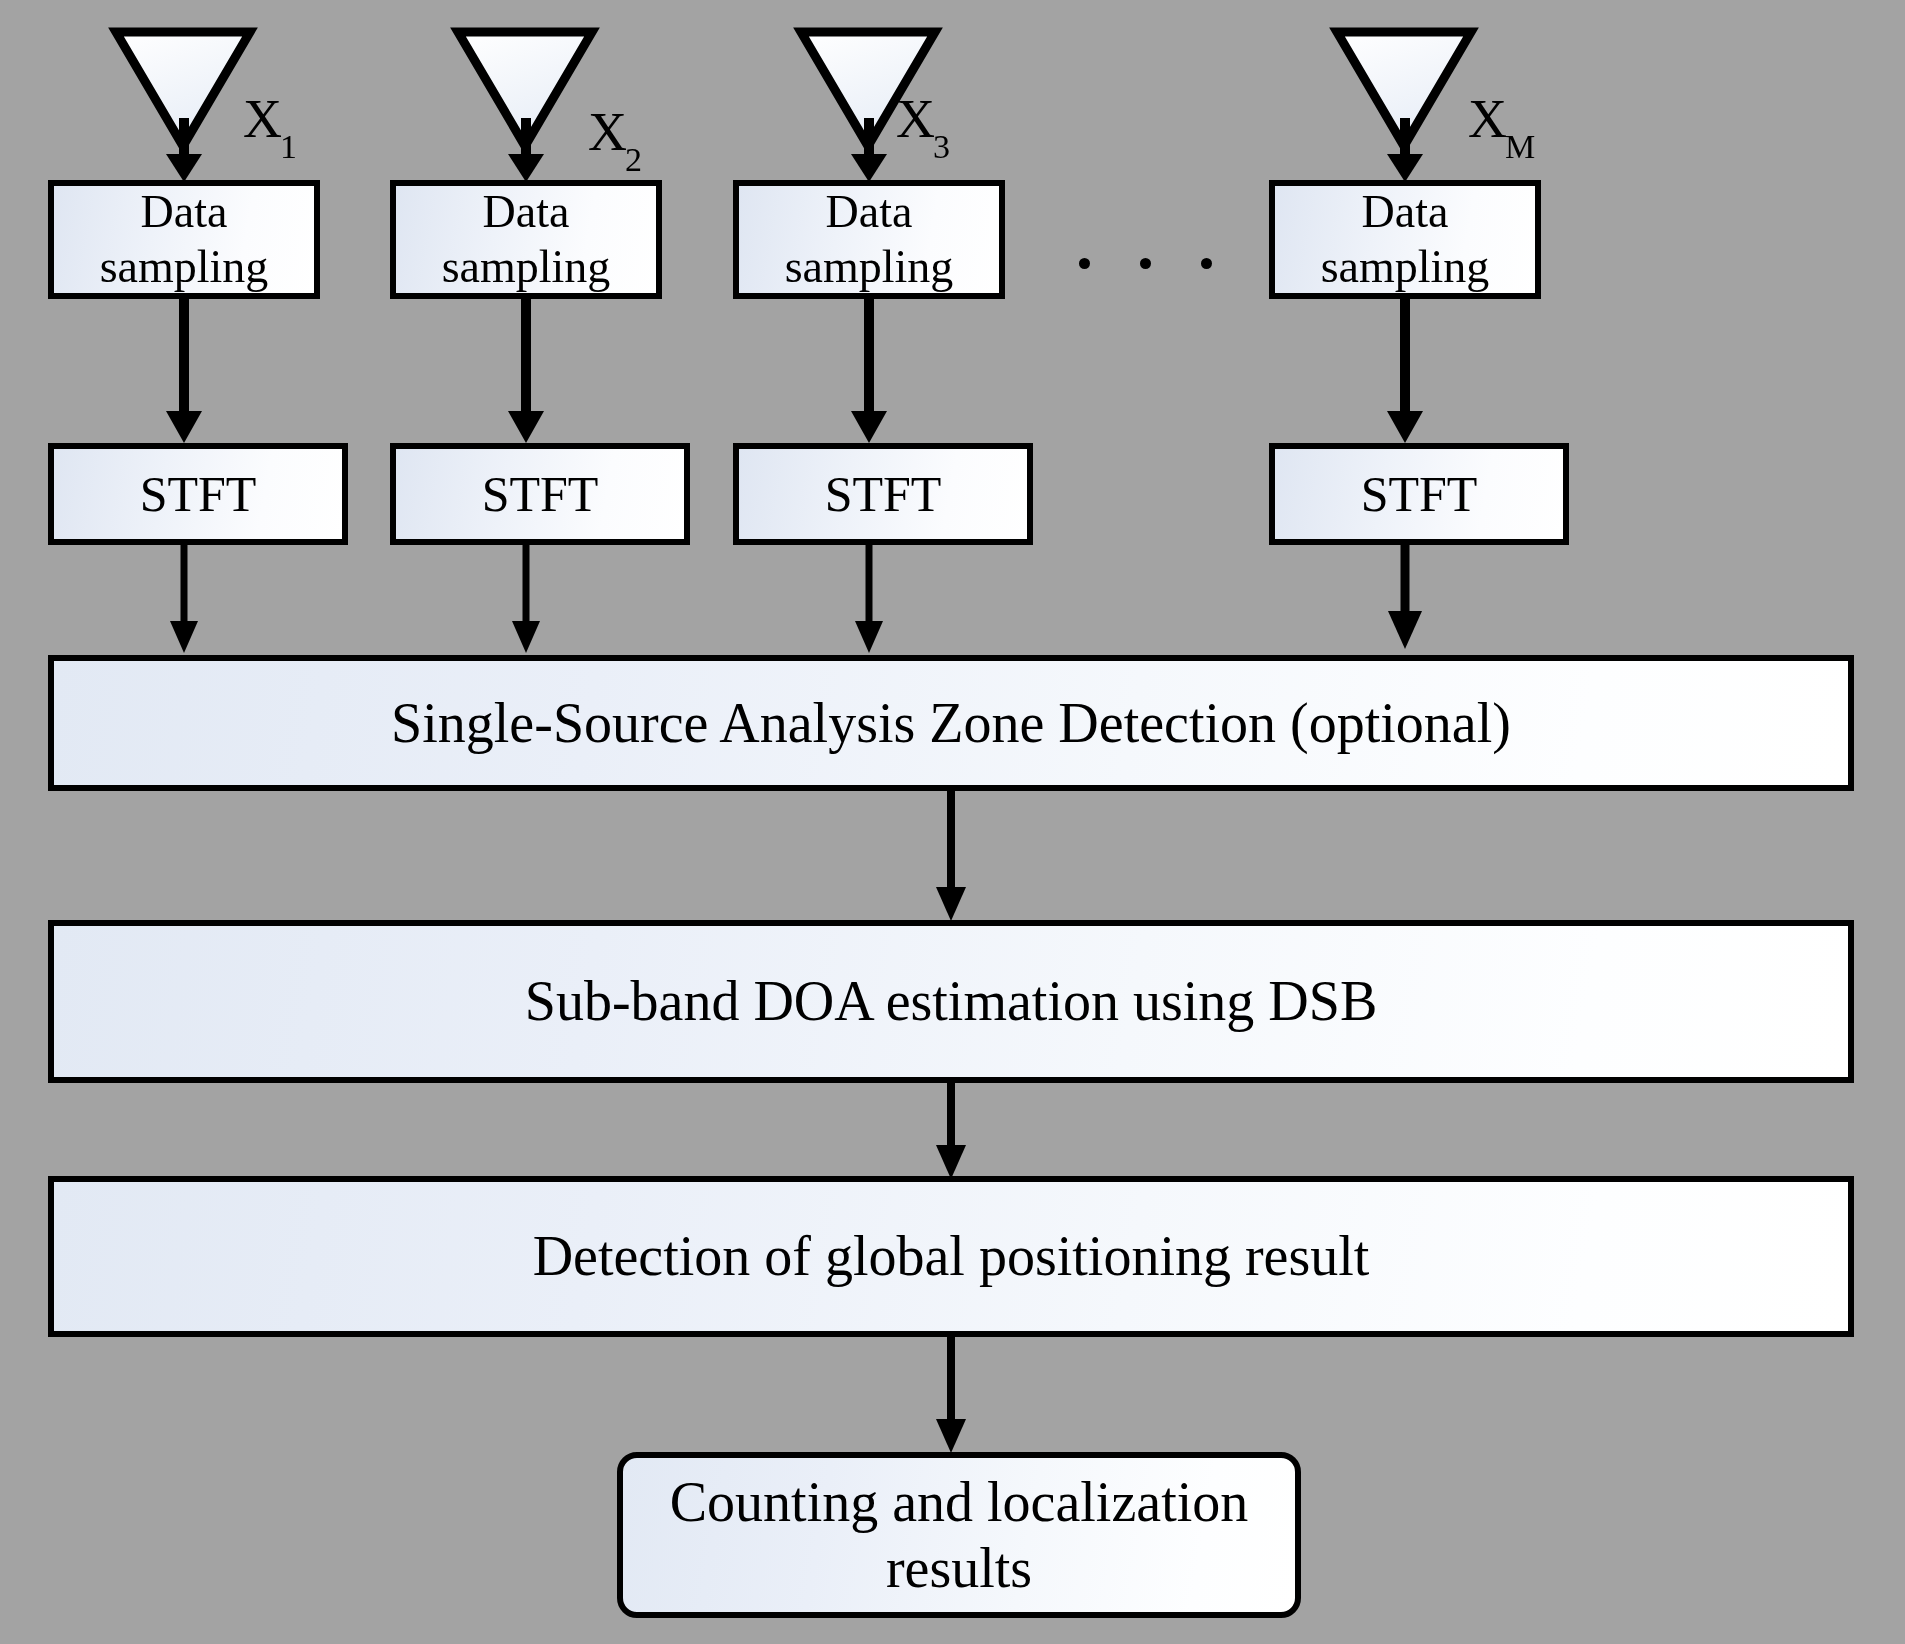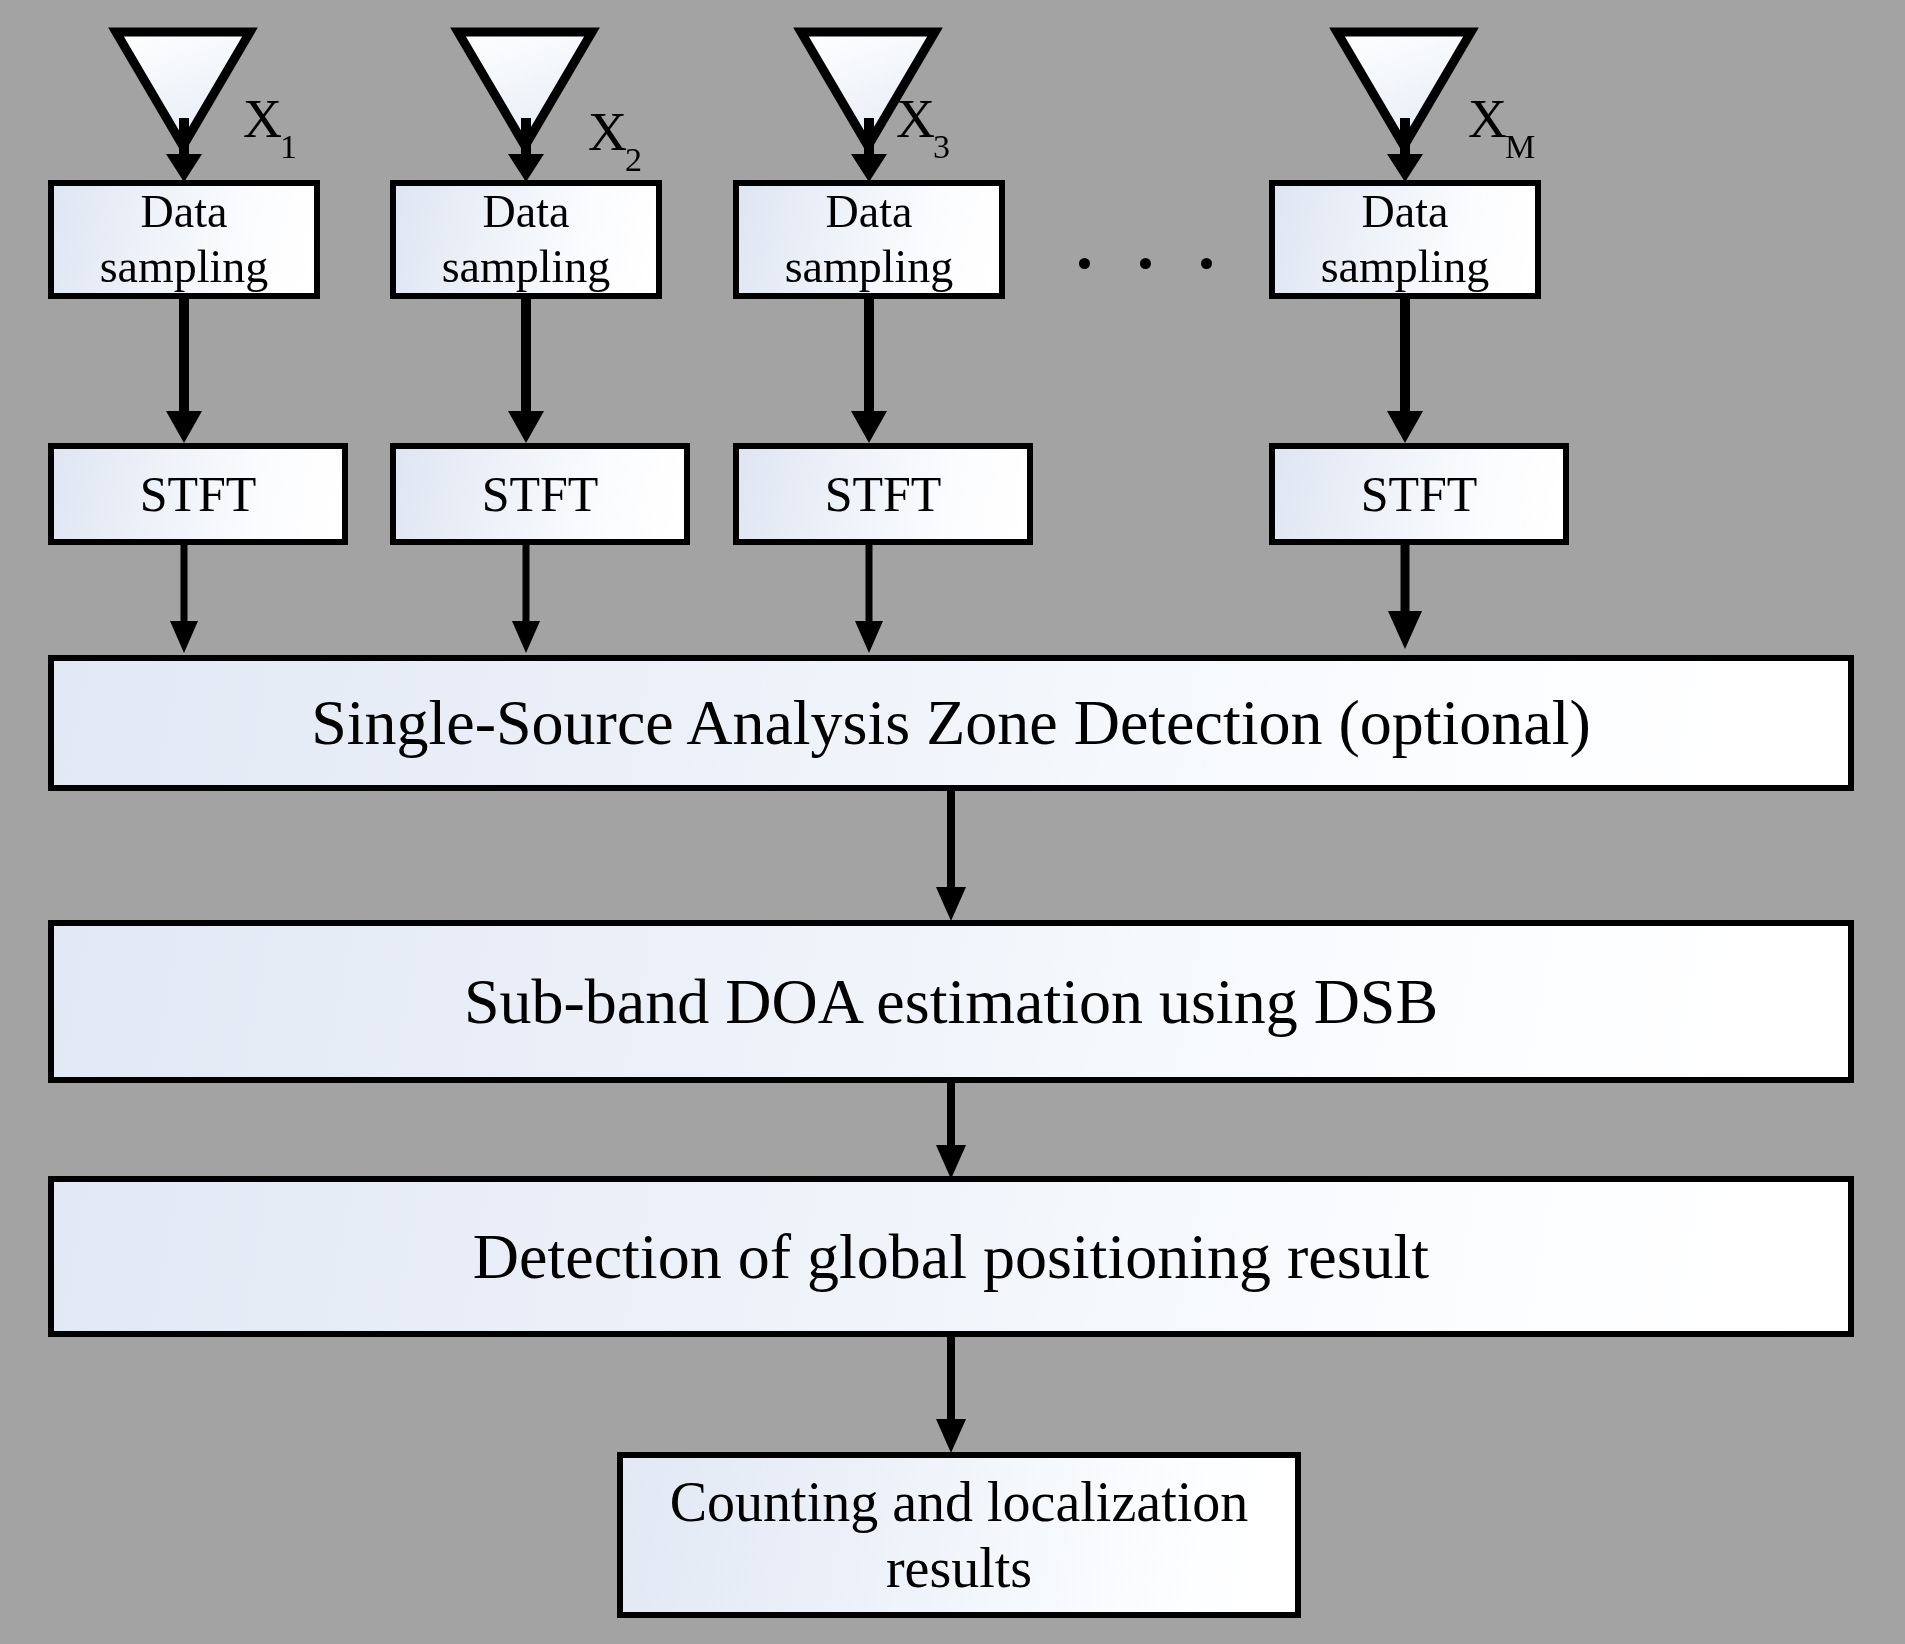--- a/index.html
+++ b/index.html
@@ -36,21 +36,21 @@
     background: linear-gradient(100deg, #e2e9f4 0%, #eaeff8 30%, #f5f8fc 60%, #fdfeff 85%, #ffffff 100%);
   }
   .box .txt {
     display: block;
     padding: 0 10px;
     white-space: pre-line;
   }
 
   .col-box { width: 272px; height: 119px; font-size: 46px; }
   .stft-box { width: 300px; height: 102px; font-size: 50px; }
-  .wide-box { font-size: 64px; }
+  .wide-box { font-size: 56px; }
   .final-box { font-size: 56px; }
 
   
   .antenna {
     position: absolute;
     width: 150px;
     height: 140px;
   }
   .antenna svg { display: block; }
 
@@ -291,18 +291,18 @@
     <span class="txt">Detection of global positioning result</span>
   </div>
 
   <div class="arrow" style="left:931px; top:1337px;">
     <svg width="40" height="118" viewBox="0 0 40 118">
       <line x1="20" y1="0" x2="20" y2="88" stroke="#000" stroke-width="8"></line>
       <polygon points="5,82 35,82 20,116" fill="#000"></polygon>
     </svg>
   </div>
 
-  <div class="box wide final-box" style="left:617px; top:1452px; width:684px; height:166px;">
+  <div class="box wide final-box" style="left:617px; top:1452px; width:684px; height:166px;border-radius:20px;">
     <span class="txt">Counting and localization
 results</span>
   </div>
 
 </div>
 
 </body></html>

